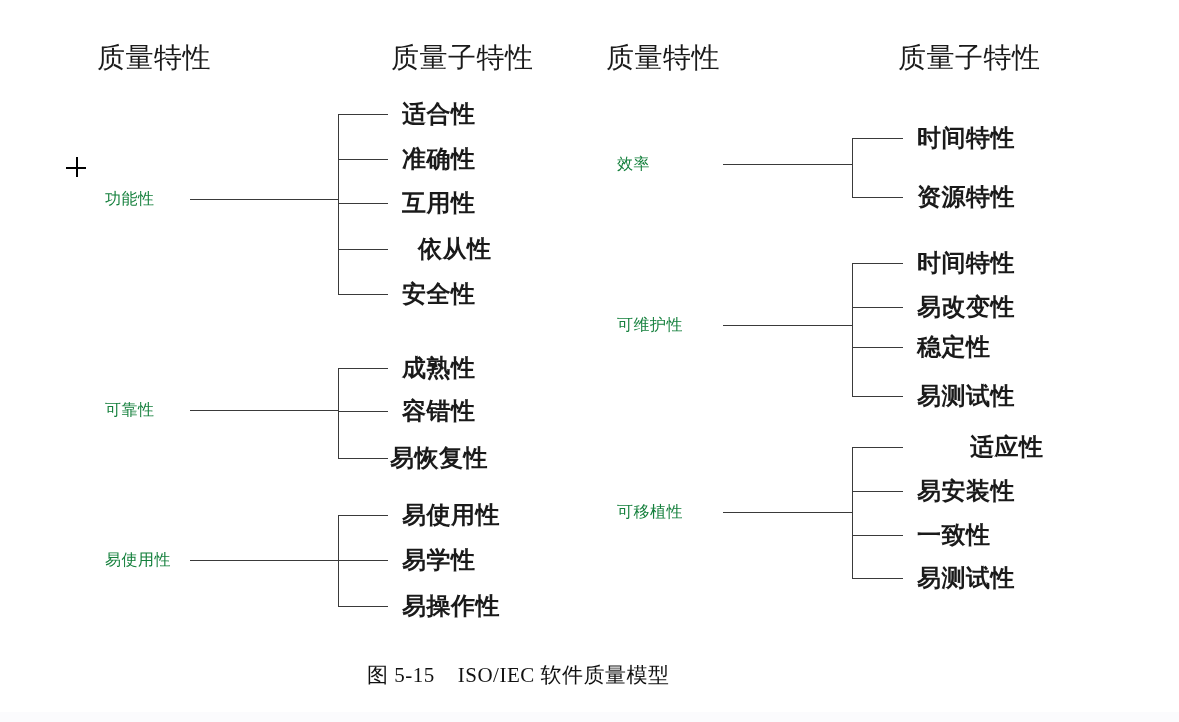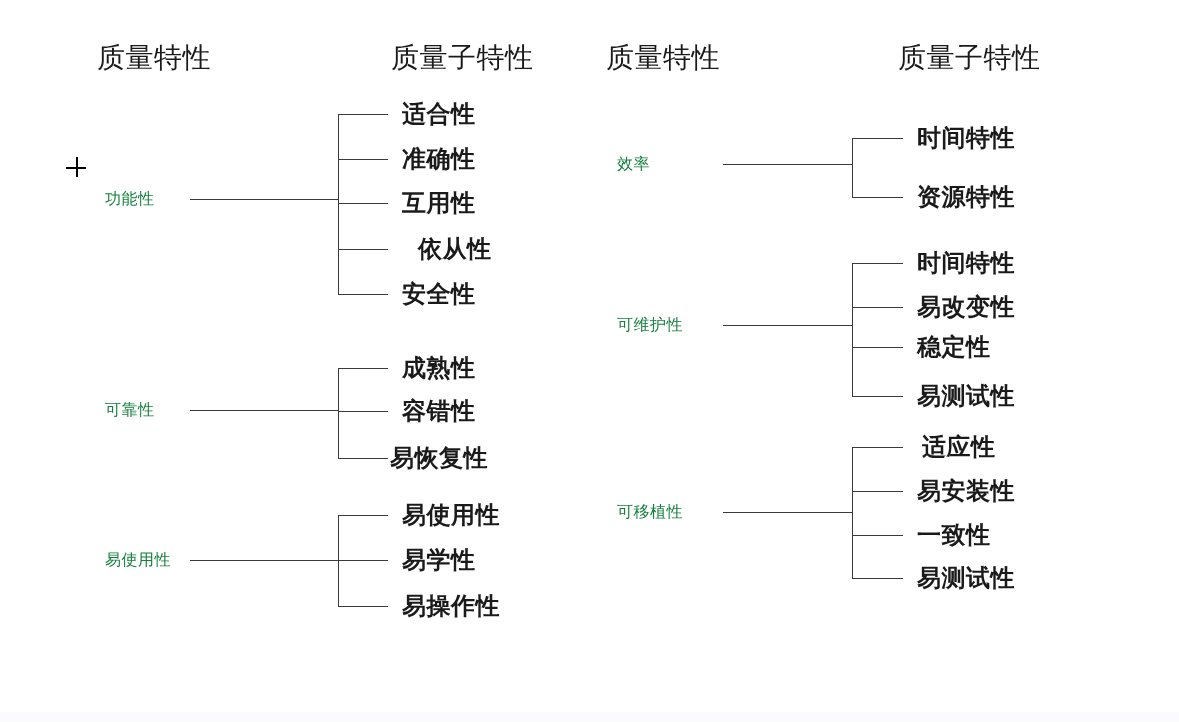--- a/index.html
+++ b/index.html
@@ -181,30 +181,31 @@
         <div class="hline" style="left: 852px; top: 347px; width: 51px;"></div>
         <div class="leaf-label" style="left: 917px; top: 347px;">稳定性</div>
         <div class="hline" style="left: 852px; top: 396px; width: 51px;"></div>
         <div class="leaf-label" style="left: 917px; top: 396px;">易测试性</div>
       </div>
       <div class="group">
         <div class="parent-label" style="left: 617px; top: 512px;">可移植性</div>
         <div class="hline" style="left: 723px; top: 512px; width: 129px;"></div>
         <div class="vline" style="left: 852px; top: 447px; height: 131px;"></div>
         <div class="hline" style="left: 852px; top: 447px; width: 51px;"></div>
-        <div class="leaf-label" style="left: 922px; top: 447px;">适应性</div>
+        <div class="leaf-label" style="left: 970px; top: 447px;">适应性</div>
         <div class="hline" style="left: 852px; top: 491px; width: 51px;"></div>
         <div class="leaf-label" style="left: 917px; top: 491px; text-align: center;">易安装性</div>
         <div class="hline" style="left: 852px; top: 535px; width: 51px;"></div>
         <div class="leaf-label" style="left: 917px; top: 535px;">一致性</div>
         <div class="hline" style="left: 852px; top: 578px; width: 51px;"></div>
         <div class="leaf-label" style="left: 917px; top: 578px;">易测试性</div>
       </div>
     </div>
 
+  <div class="caption" style="left: 367px; top: 661px;">图 5-15    ISO/IEC 软件质量模型</div>
 
   <div class="cursor-crosshair" style="width: 20px; height: 20px; left: 66px; top: 157px;">
     <span class="bar-h"></span>
     <span class="bar-v"></span>
   </div>
 
   <div class="bottom-band"></div>
 </div>
 
 </body></html>

